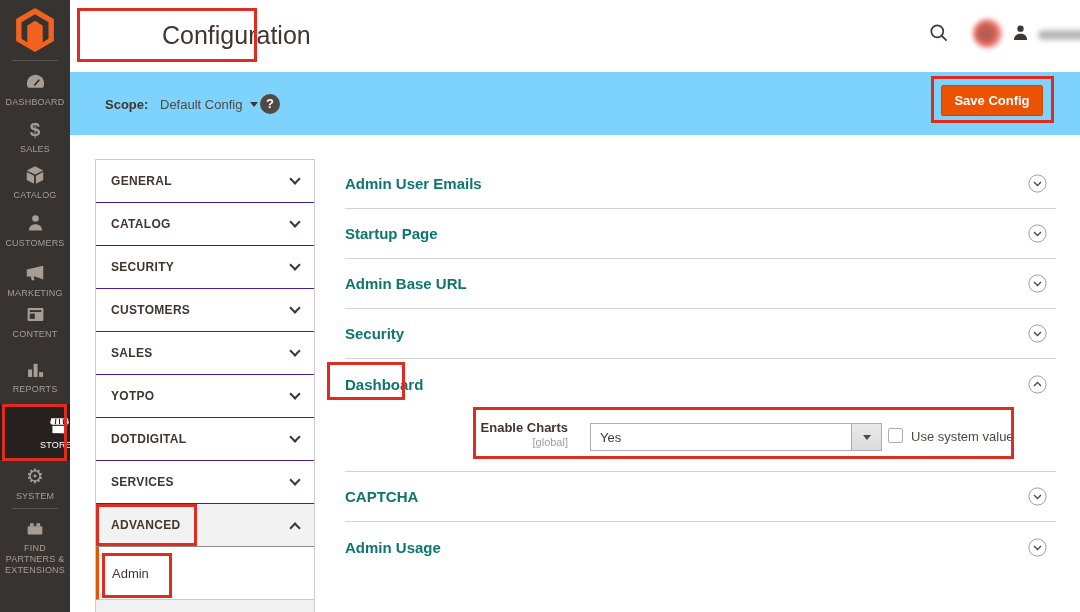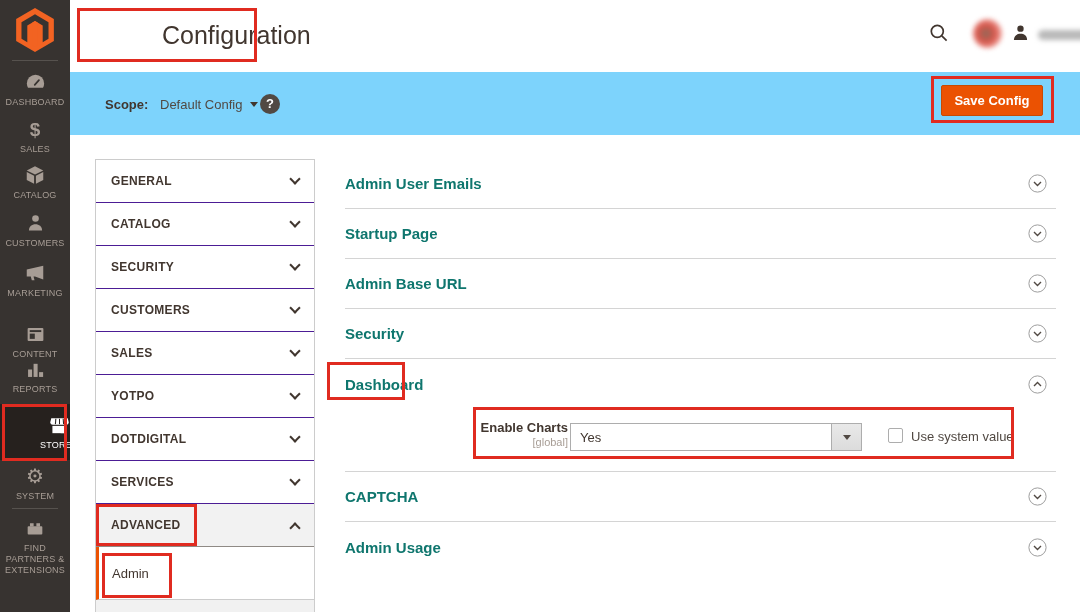--- a/index.html
+++ b/index.html
@@ -57,21 +57,21 @@
   .sections { position:absolute; left:345px; top:159px; width:711px; }
   .sec-row { height:50px; display:flex; align-items:center; justify-content:space-between; border-bottom:1px solid #d4d4d4; cursor:pointer; }
   .sec-row.noline { border-bottom:none; }
   .sec-row .t { font-size:15px; font-weight:bold; color:#0f766e; }
   .sec-row .circ { margin-right:9px; display:flex; }
 
   .field-area { position:relative; height:63px; border-bottom:1px solid #d4d4d4; }
   .fld-label { position:absolute; left:100px; top:11px; width:123px; text-align:right; }
   .fld-label .n { font-size:13px; font-weight:bold; color:#41362f; }
   .fld-label .s { font-size:11px; color:#a79d95; margin-top:1px; }
-  .fld-select { position:absolute; left:225px; top:14px; width:292px; height:28px; border:1px solid #adadad; background:#fff;
+  .fld-select { position:absolute; left:245px; top:14px; width:292px; height:28px; border:1px solid #adadad; background:#fff;
     display:flex; align-items:center; justify-content:space-between; cursor:pointer; }
   .fld-select .v { font-size:13px; color:#41362f; padding-left:9px; }
   .fld-select .arrow-seg { width:30px; height:26px; border-left:1px solid #adadad; background:linear-gradient(#e9e9e9,#dcdcdc);
     display:flex; align-items:center; justify-content:center; }
   .sel-caret { border-left:4px solid transparent; border-right:4px solid transparent; border-top:5px solid #514943; }
   .fld-check { position:absolute; left:543px; top:19px; width:15px; height:15px; border:1px solid #adadad; border-radius:2px; background:#fff; cursor:pointer; }
   .fld-check-label { position:absolute; left:566px; top:20px; font-size:13px; color:#514943; cursor:pointer; }
 
   
   .anno { position:absolute; border:3px solid #e02b20; z-index:50; pointer-events:none; }
@@ -129,21 +129,21 @@
 
     <div class="side-item" style="top:261px;">
       <span class="ic">
         <svg width="22" height="22" viewBox="0 0 24 24" fill="#a79d95">
             <path d="M21 4v15l-9-3.2h-1.6l1.1 4.2h-3l-1.1-4.2H3V8.2z"></path>
           </svg>
       </span>
       <span class="lbl">MARKETING</span>
     </div>
 
-    <div class="side-item" style="top:322px;">
+    <div class="side-item" style="top:302px;">
       <span class="ic">
         <svg width="21" height="21" viewBox="0 0 24 24">
             <rect x="3" y="4.5" width="18" height="15" rx="1.2" fill="#a79d95"></rect>
             <rect x="5.4" y="7" width="13.2" height="2.2" fill="#373330"></rect>
             <rect x="5.4" y="11" width="5.8" height="6" fill="#373330"></rect>
           </svg>
       </span>
       <span class="lbl">CONTENT</span>
     </div>
 

